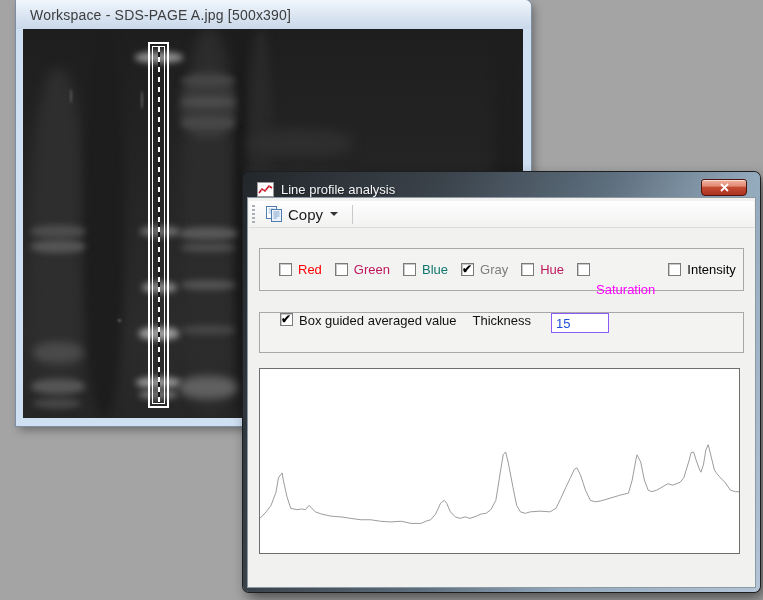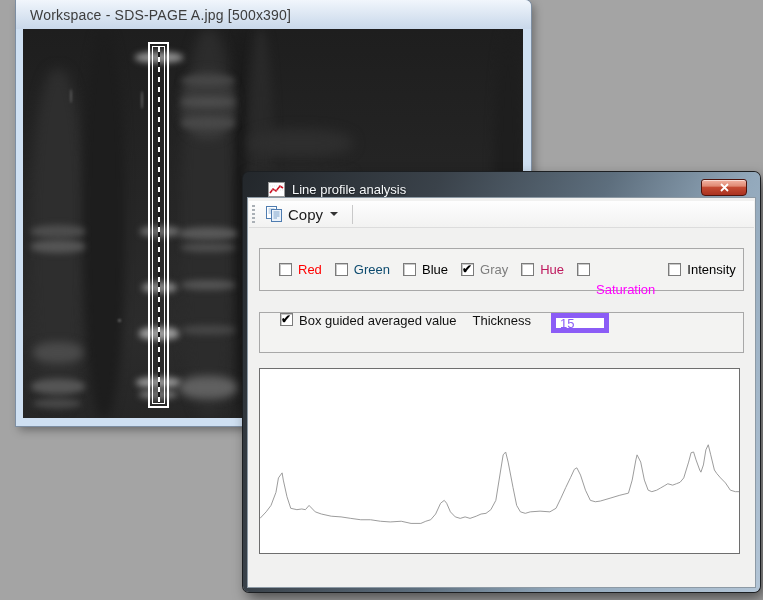--- a/index.html
+++ b/index.html
@@ -22,21 +22,21 @@
     border:2px solid #ffffff;z-index:3;box-sizing:border-box;}
   .sel-inner{position:absolute;inset:2px;border:1px solid #ffffff;}
   .sel-dash{position:absolute;left:50%;top:3px;bottom:3px;width:2px;margin-left:-1px;
     background:repeating-linear-gradient(to bottom,#ffffff 0 5px,#161616 5px 10px);}
 
   
   .dialog{position:absolute;left:243px;top:172px;width:517px;height:420px;
     background:linear-gradient(115deg,#23272b 0%,#3a424a 28%,#5d6e7d 52%,#93a9bc 72%,#b3c5d6 100%);
     border-radius:6px;box-shadow:0 0 0 1px #1c1f22, 4px 6px 14px rgba(0,0,0,.55);
     box-sizing:border-box;}
-  .dlg-titlebar{position:absolute;left:20px;top:0;right:4px;height:35px;
+  .dlg-titlebar{position:absolute;left:9px;top:0;right:4px;height:35px;
     display:flex;align-items:center;}
   .dlg-icon{width:17px;height:15px;margin-left:5px;flex:0 0 auto;}
   .dlg-title{margin-left:7px;font-size:13px;color:#f5f8fa;text-shadow:0 1px 2px rgba(0,0,0,.6);}
   .close-btn{position:absolute;right:13px;top:7px;width:46px;height:17px;
     background:linear-gradient(#f4b5a4 0%,#e08a74 40%,#c44a32 50%,#aa3220 100%);
     border:1px solid #4e130c;border-radius:3px 3px 4px 4px;box-sizing:border-box;
     box-shadow:inset 0 1px 0 rgba(255,255,255,.55);display:flex;align-items:center;justify-content:center;}
   .dlg-client{position:absolute;left:4px;right:4px;top:25px;bottom:4px;
     background:#f1f1f0;border:1px solid #8d9aa5;box-sizing:border-box;}
 
@@ -56,22 +56,22 @@
   .grp{position:absolute;left:11px;right:11px;border:1px solid #a8a8a8;background:#f3f3f2;box-sizing:border-box;}
   .grp.channels{top:50px;height:43px;display:flex;align-items:center;padding-left:19px;gap:13px;}
   .grp.boxguided{top:114px;height:41px;display:flex;padding-left:20px;}
   .chk-item{display:flex;align-items:center;gap:6px;}
   .chk{width:13px;height:13px;background:#ffffff;border:1px solid #7b7b7b;box-sizing:border-box;
     box-shadow:inset 1px 1px 0 #c8c8c8;position:relative;flex:0 0 auto;}
   .chk.checked::after{content:"✔";position:absolute;left:0px;top:-2px;font-size:12px;font-weight:bold;color:#000;}
   .chk-label{font-size:13px;color:#222;}
   .bg-label{font-size:13px;color:#111;margin-left:6px;}
   .thick-label{font-size:13px;color:#111;margin-left:16px;}
-  .thick-input{margin-left:20px;width:58px;height:20px;border:5px solid #8b5cf6;
-    font-family:"Liberation Sans",sans-serif;font-size:13px;padding:1px 4px;box-sizing:border-box;color:#8b5cf6;background:#fff;}
+  .thick-input{margin-left:20px;width:58px;height:20px;border:1px solid #8b5cf6;
+    font-family:"Liberation Sans",sans-serif;font-size:13px;padding:1px 4px;box-sizing:border-box;color:#1d4ed8;background:#fff;}
 
   
   .chart{position:absolute;left:11px;right:15px;top:170px;height:186px;background:#ffffff;
     border:1px solid #6e6e6e;box-sizing:border-box;}
   .chart svg{display:block;width:100%;height:100%;}
 
   
   .status{position:absolute;left:15px;top:364px;font-size:13px;color:#111;white-space:pre;}
 </style>
 </head>
@@ -159,25 +159,25 @@
         <div class="tb-sep"></div>
       </div>
 
       <div class="grp channels">
         <div class="chk-item">
           <span class="chk"></span>
           <span class="chk-label" style="color: rgb(255, 0, 0);">Red</span>
         </div>
         <div class="chk-item">
           <span class="chk"></span>
-          <span class="chk-label" style="color: #0c4a6e;">Green</span>
-        </div>
-        <div class="chk-item">
-          <span class="chk"></span>
-          <span class="chk-label" style="color: #000000;">Blue</span>
+          <span class="chk-label" style="color: #be185d;">Green</span>
+        </div>
+        <div class="chk-item">
+          <span class="chk"></span>
+          <span class="chk-label" style="color: #0f766e;">Blue</span>
         </div>
         <div class="chk-item">
           <span class="chk checked"></span>
           <span class="chk-label" style="color: rgb(125, 125, 125);">Gray</span>
         </div>
         <div class="chk-item">
           <span class="chk"></span>
           <span class="chk-label" style="color: #be185d;">Hue</span>
         </div>
         <div class="chk-item">

